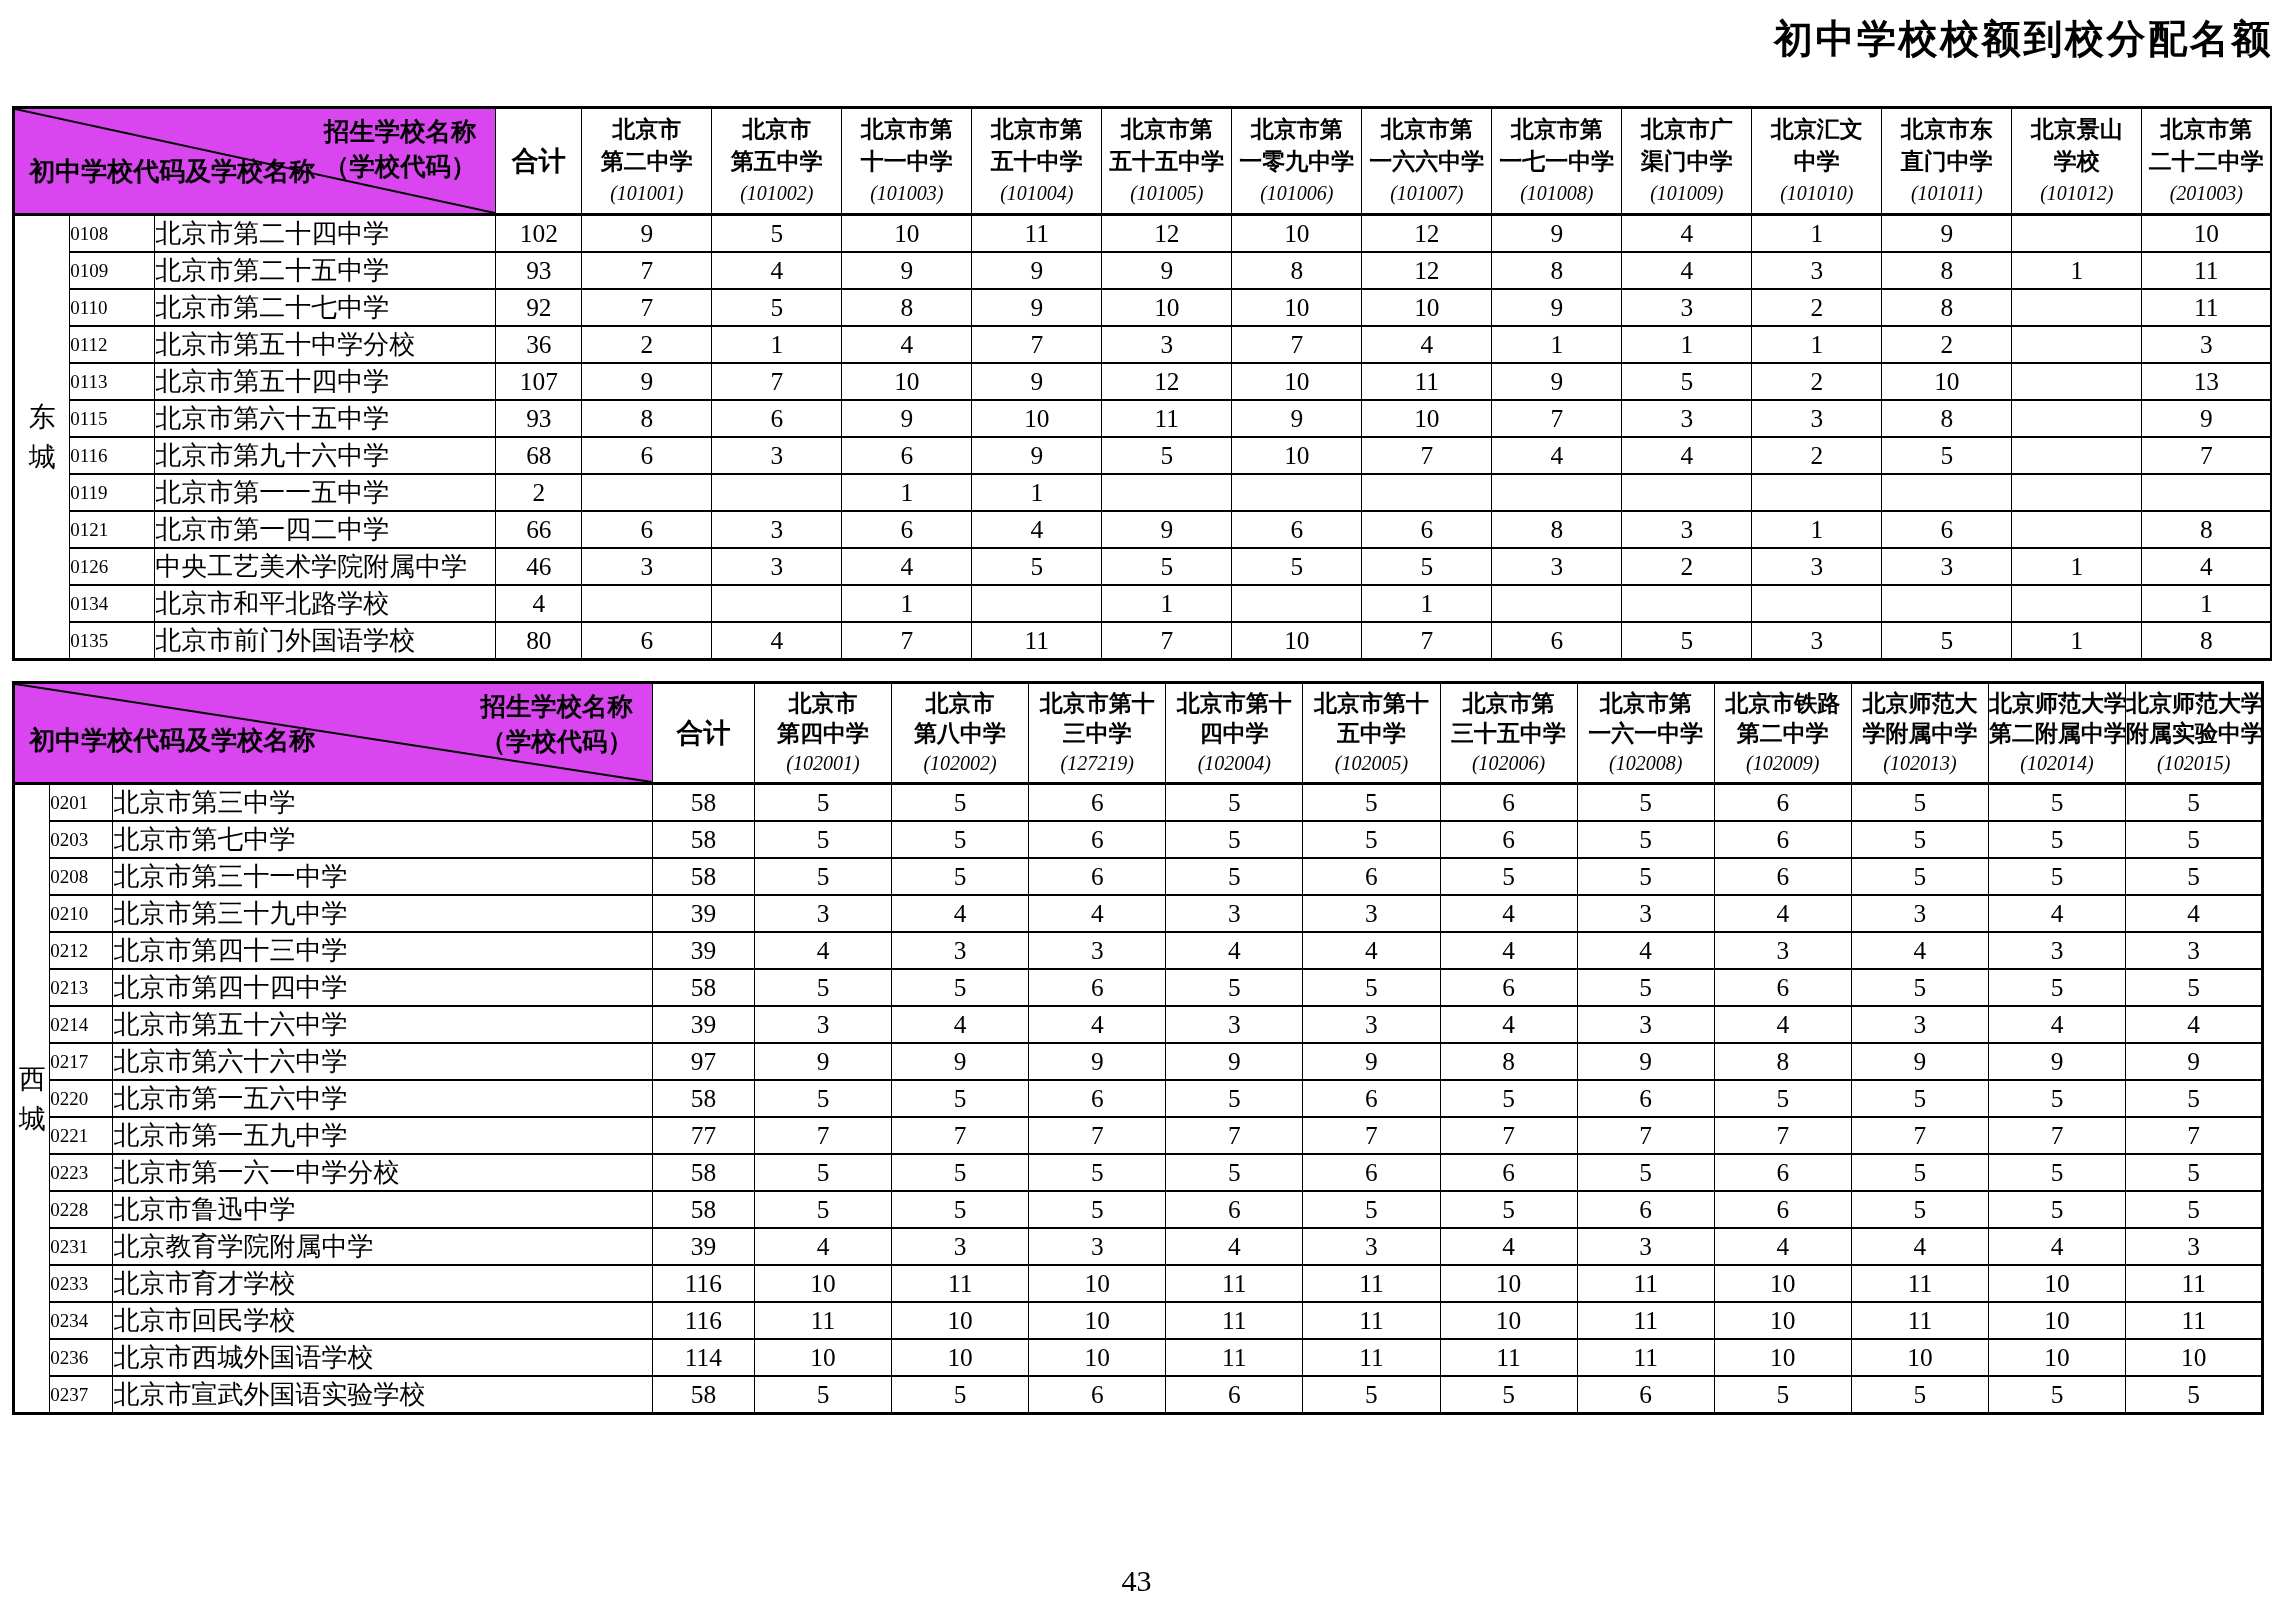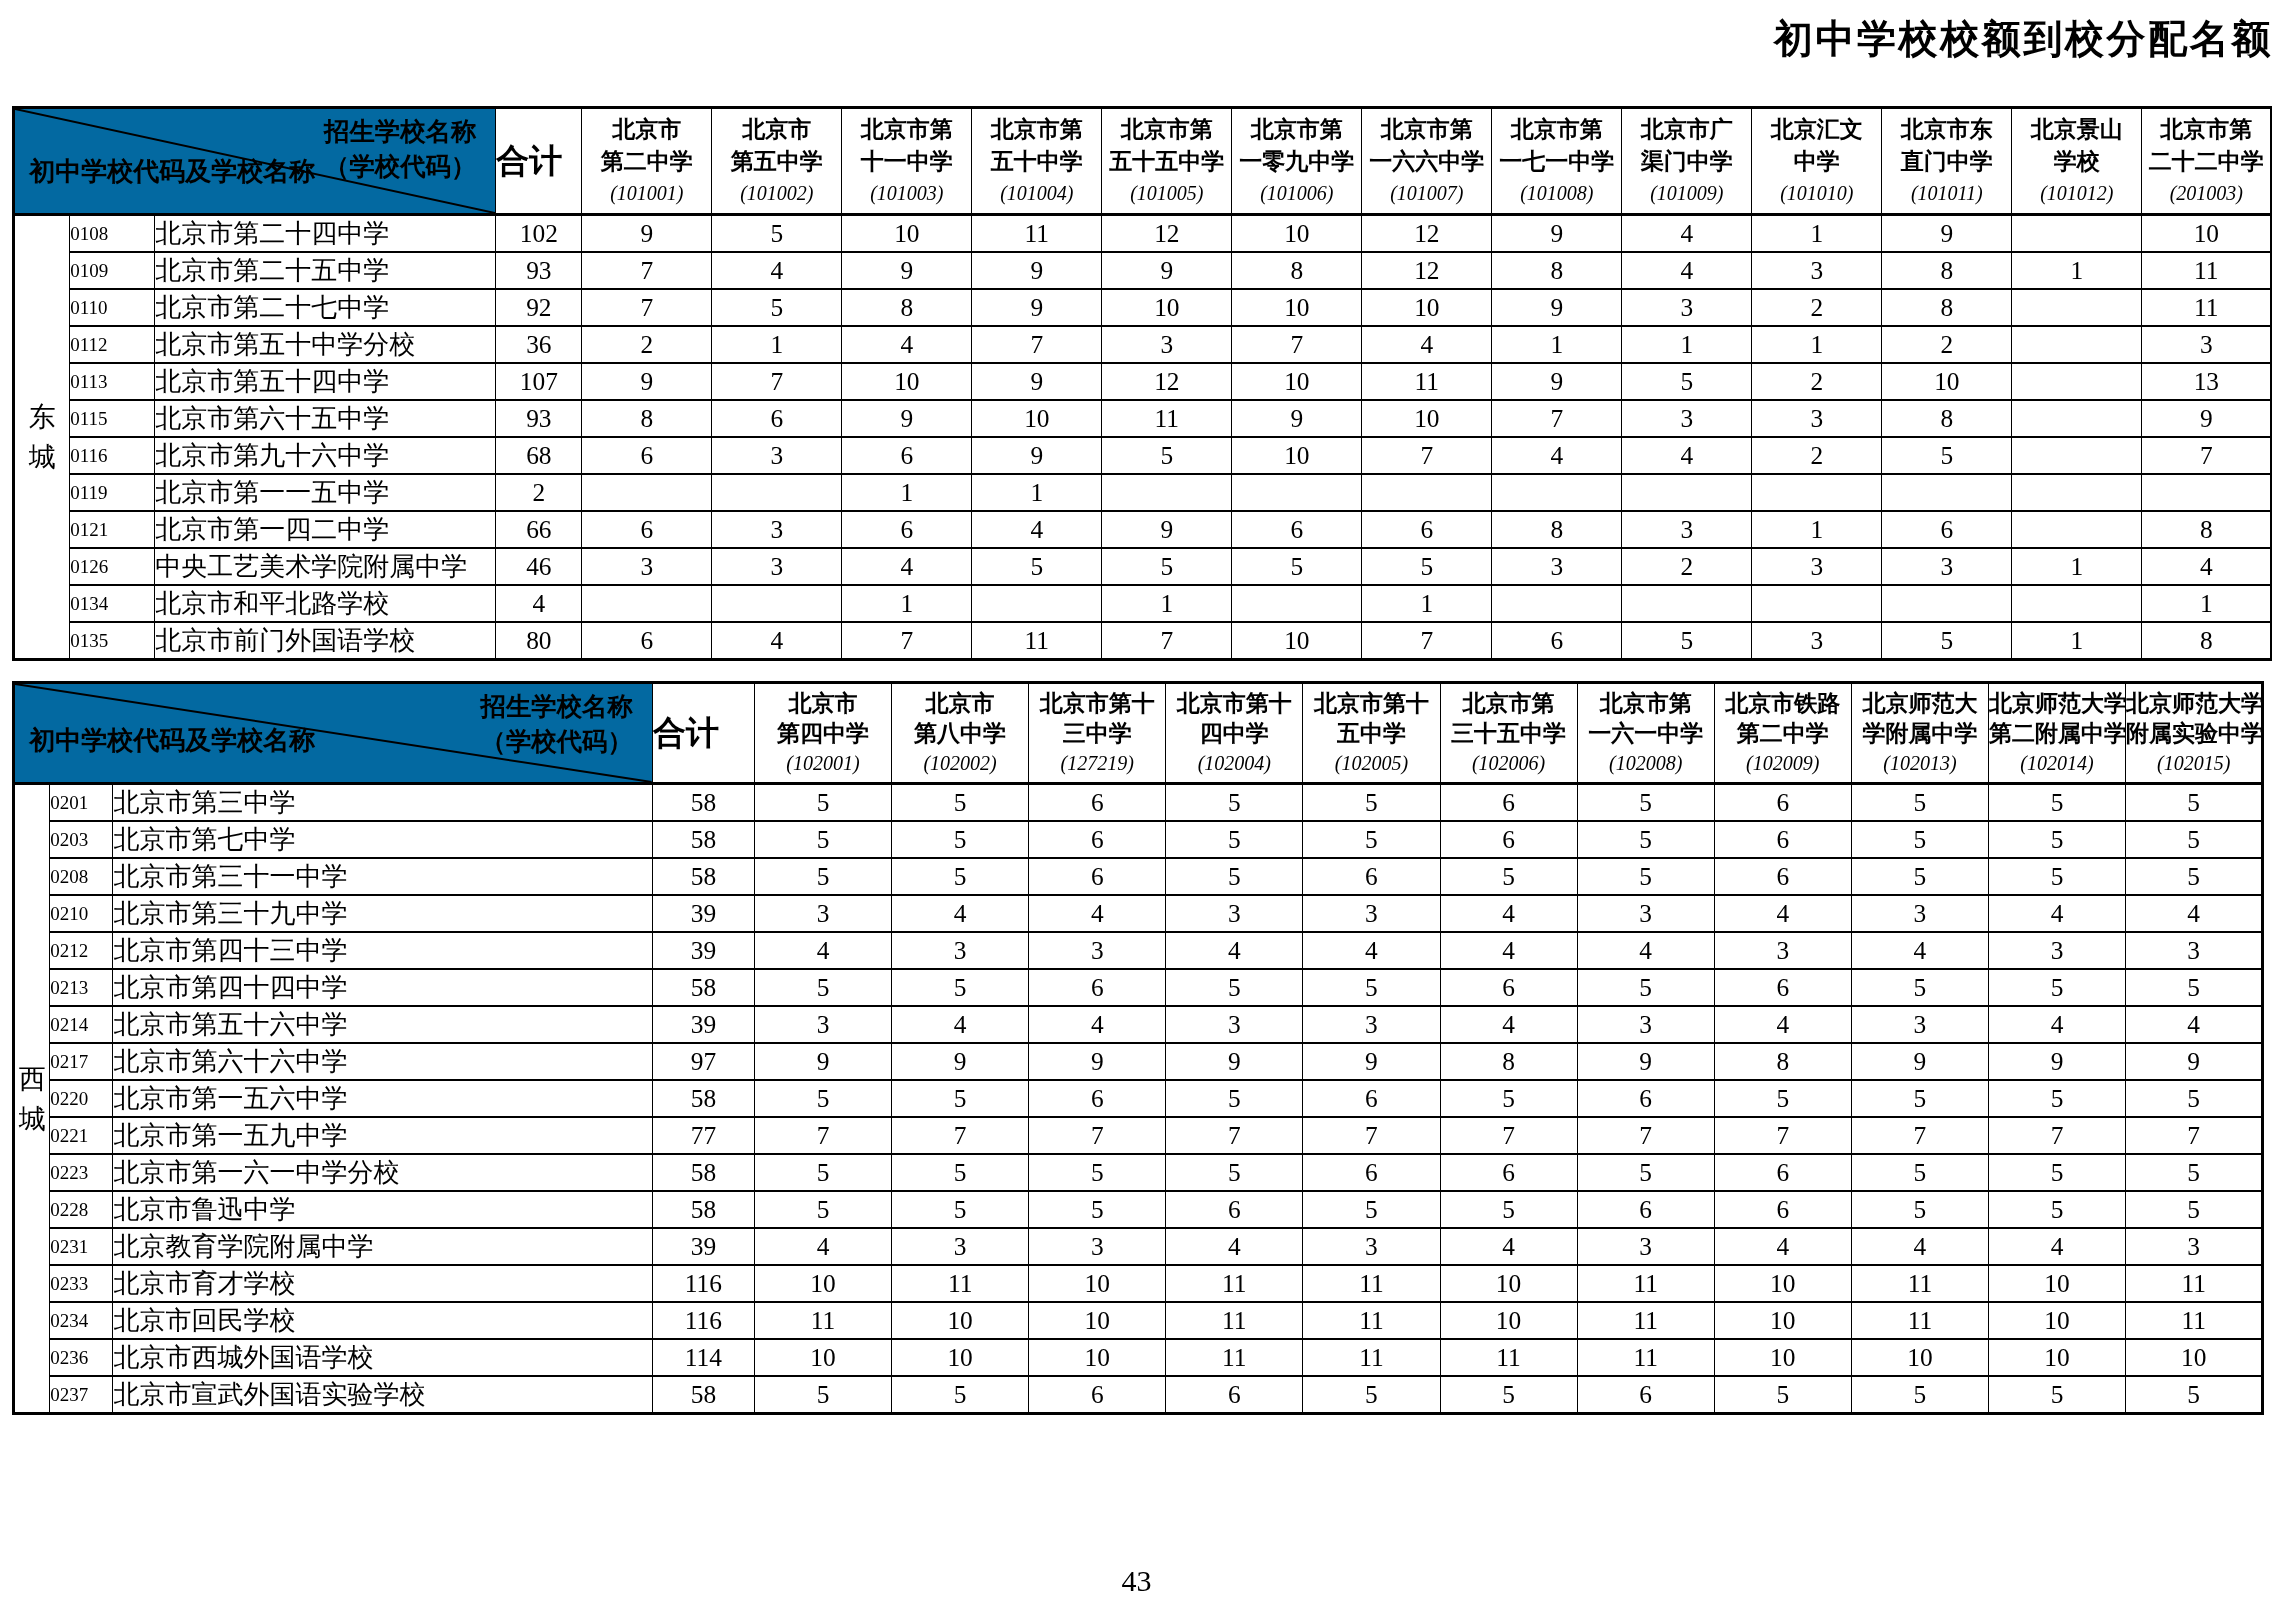--- a/index.html
+++ b/index.html
@@ -28,36 +28,36 @@
     border-left:1.8px solid #000; border-right:1.8px solid #000;
     border-top:2.6px solid #000; border-bottom:2.6px solid #000;
     padding:0; overflow:hidden;
   }
   .quota-table thead th { border-bottom:3.5px solid #000; }
   .t1 thead tr { height:107px; }
   .t2 thead tr { height:101px; }
   .t1 tbody tr { height:35px; }
   .t2 tbody tr { height:35px; }
 
-  .corner-cell { position:relative; background:#0369a1; }
+  .corner-cell { position:relative; background:#d946ef; }
   .corner-cell svg.diag { position:absolute; top:0; left:0; width:100%; height:100%; display:block; }
   .corner-top {
     position:absolute; top:5.3px; right:19px; text-align:right;
     font-family:"Liberation Sans", sans-serif;
     font-weight:bold; font-size:25.4px; line-height:35px;
   }
   .corner-bottom {
     position:absolute; bottom:24.5px; left:14px;
     font-family:"Liberation Sans", sans-serif;
     font-weight:bold; font-size:26px; white-space:nowrap;
   }
   .total-th {
-    text-align:left; vertical-align:middle;
+    text-align:center; vertical-align:middle;
     font-family:Liberation Mono, monospace;
-    font-weight:bold; font-size:33px;
+    font-weight:bold; font-size:27px;
   }
   .school-th { text-align:center; vertical-align:middle; padding:1.8px 0; }
   .t1 .school-th { line-height:32px; }
   .t2 .school-th { line-height:30px; }
   .sch-name {
     font-family:"Liberation Sans", sans-serif;
     font-weight:bold; font-size:23px; white-space:nowrap;
   }
   .sch-code {
     font-family:"Liberation Serif", serif;

